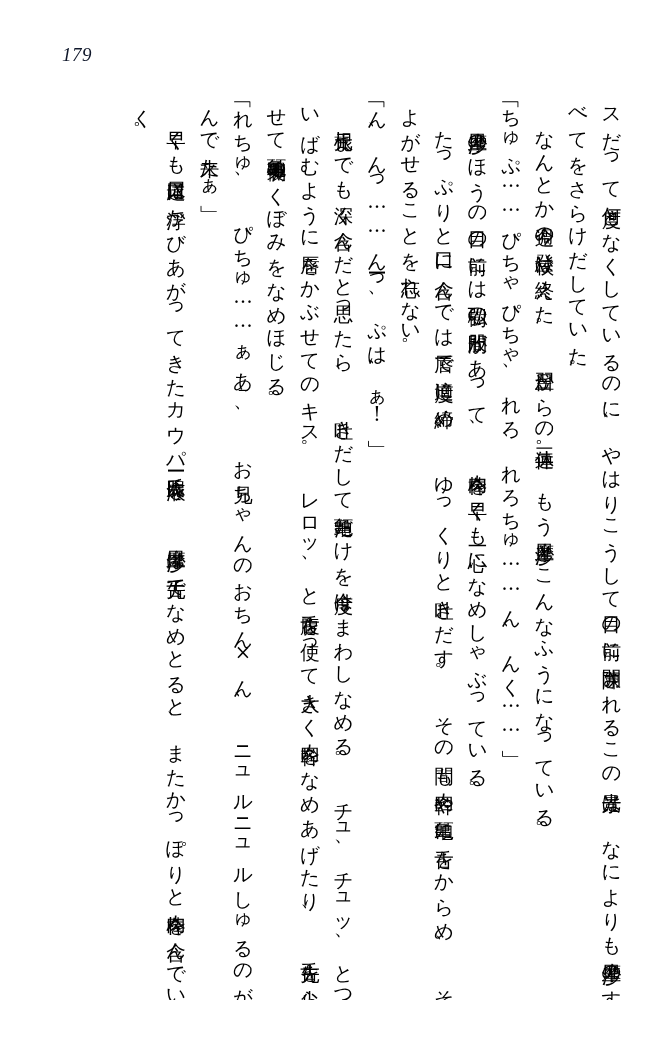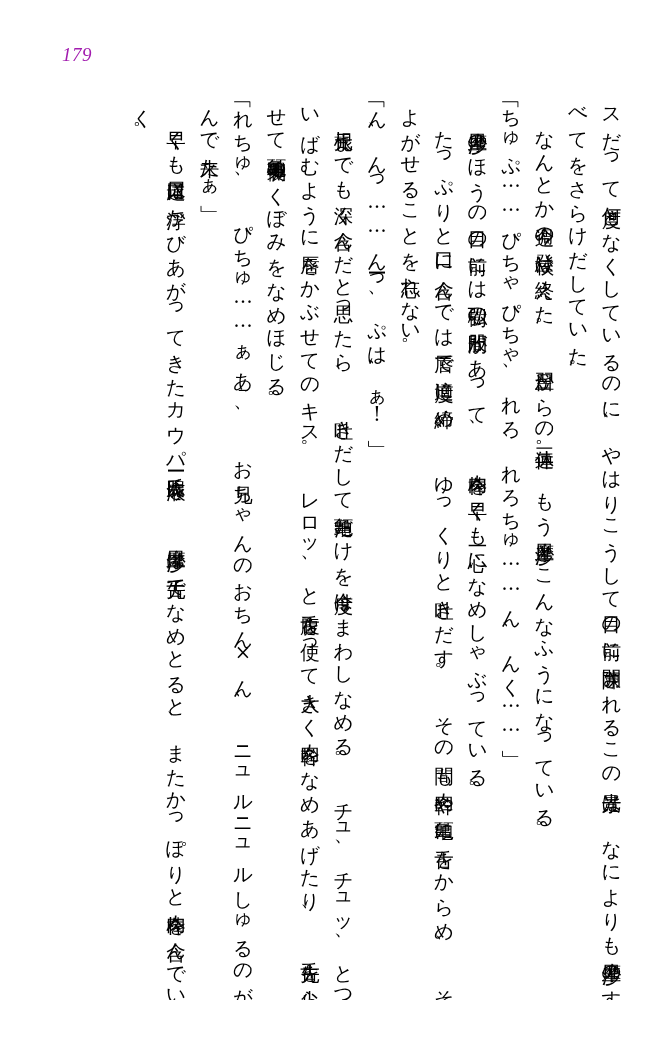--- a/index.html
+++ b/index.html
@@ -22,21 +22,21 @@
     box-sizing: border-box;
   }
   .page-number {
     position: absolute;
     top: 44px;
     left: 62px;
     font-family: "Liberation Serif", serif;
     font-style: italic;
     font-size: 19px;
     letter-spacing: 0.5px;
-    color: #a21caf;
+    color: #0f172a;
   }
   .body-text {
     position: absolute;
     top: 95px;
     left: 40px;
     width: 588px;
     height: 905px;
     writing-mode: vertical-rl;
     text-orientation: upright;
     font-family: "DejaVu Serif", "Liberation Serif", serif;

